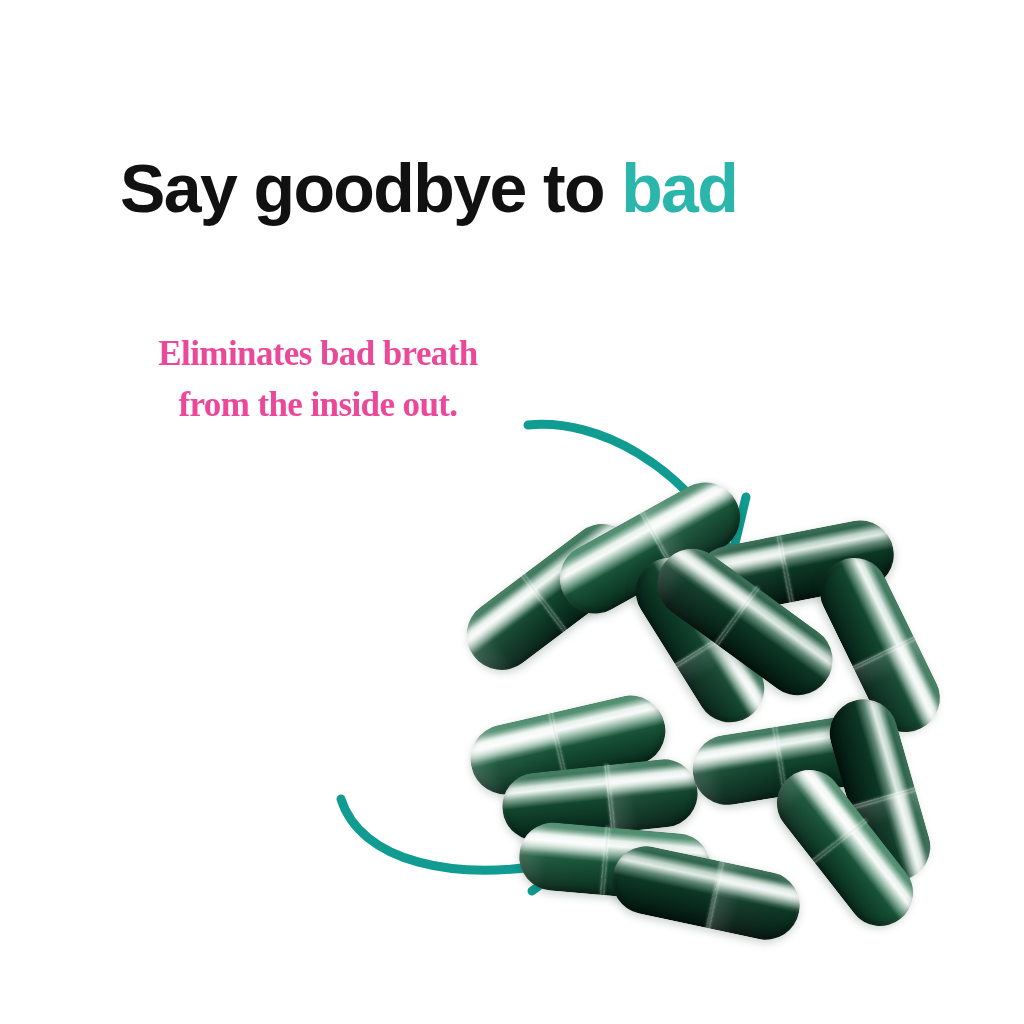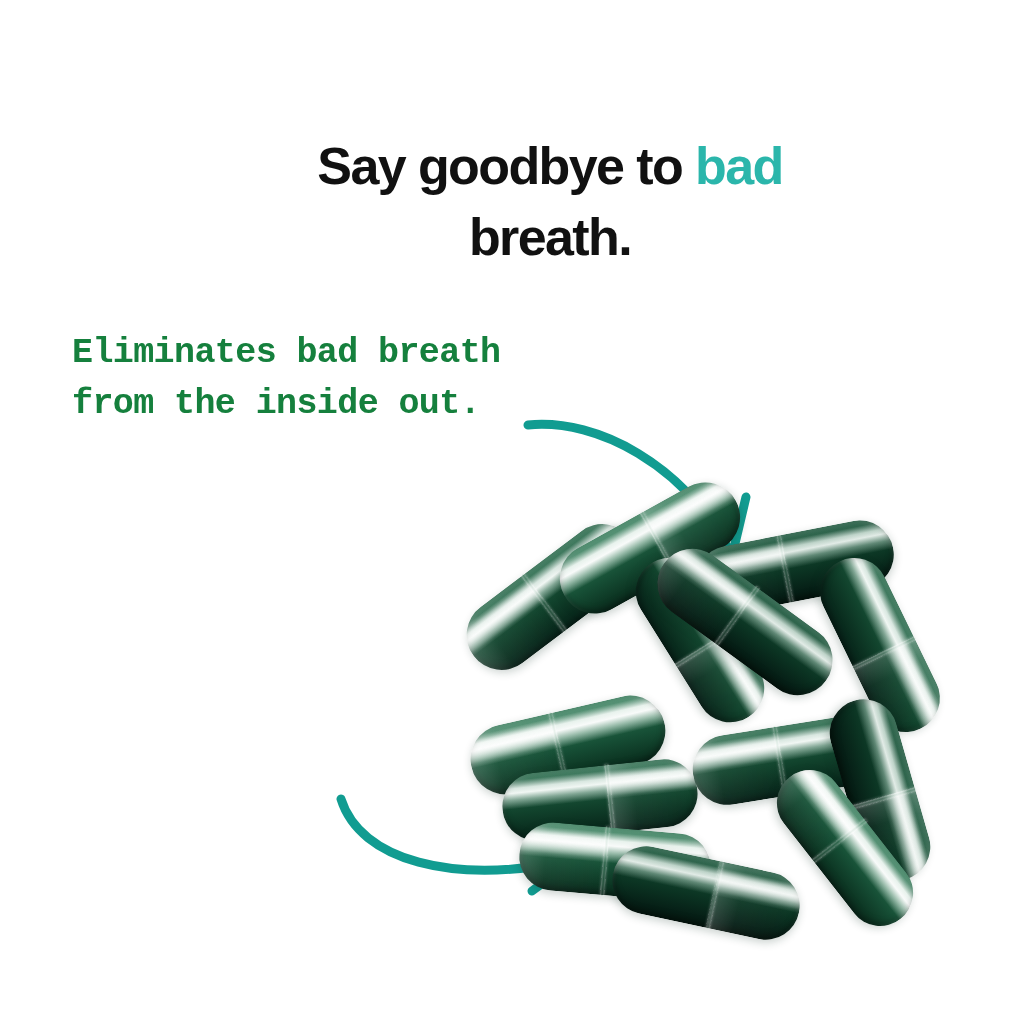--- a/index.html
+++ b/index.html
@@ -17,39 +17,40 @@
     font-family: "Liberation Sans", sans-serif;
     -webkit-font-smoothing: antialiased;
   }
 
   
   .headline {
     position: absolute;
     left: 120px;
     top: 96px;
     width: 860px;
-    text-align: center;
+    text-align: left;
     font-family: "Liberation Sans", sans-serif;
     font-weight: 700;
-    font-size: 52px;
+    font-size: 68px;
     line-height: 1.36;
     letter-spacing: -1.6px;
     color: #111111;
   }
   .headline .accent { color: #2bb6ab; }
 
   
   .callout {
     position: absolute;
-    font-family: Liberation Mono, monospace;
+    font-family: Liberation Serif, serif;
     font-weight: 700;
     font-size: 35px;
     line-height: 1.47;
     letter-spacing: -0.6px;
-    color: #15803d;
+    color: #ec4899;
+    text-align: center;
     white-space: pre-line;
   }
   #callout-1 { left: 72px;  top: 328px; width: 492px; }
   #callout-2 { left: 46px;  top: 698px; width: 520px; }
 
   
   .arrow-layer {
     position: absolute;
     left: 0; top: 0;
     width: 1024px; height: 1024px;
@@ -162,21 +163,20 @@
       <div class="capsule  flip" style="width: 196px; height: 68px; left: 502px; top: 766px; transform: rotate(-6deg); z-index: 17;"></div>
       <div class="capsule light" style="width: 192px; height: 68px; left: 519px; top: 828px; transform: rotate(5deg); z-index: 18;"></div>
       <div class="capsule dark flip" style="width: 190px; height: 68px; left: 611px; top: 859px; transform: rotate(12deg); z-index: 19;"></div>
       <div class="capsule " style="width: 196px; height: 70px; left: 692px; top: 725px; transform: rotate(-9deg); z-index: 20;"></div>
       <div class="capsule dark flip" style="width: 186px; height: 68px; left: 787px; top: 756px; transform: rotate(74deg); z-index: 21;"></div>
       <div class="capsule light" style="width: 180px; height: 66px; left: 755px; top: 815px; transform: rotate(52deg); z-index: 22;"></div>
     </div>
 
   <h1 class="headline">
     <span>Say goodbye to </span><span class="accent">bad</span><br>
-    <span>breath.</span>
   </h1>
 
   <div class="callout" id="callout-1">Eliminates bad breath
 from the inside out.</div>
 
 
   <svg class="arrow-layer" viewBox="0 0 1024 1024">
     <g id="arrow-0">
       <path class="arrow-body" fill="none" stroke-linecap="round" stroke-linejoin="round" d="M528 425 C 600 418, 684 468, 726 545" stroke="#119c91" stroke-width="9"></path>
       <path class="arrow-head" fill="none" stroke-linecap="round" stroke-linejoin="round" d="M692 516 L 733 552 L 746 497" stroke="#119c91" stroke-width="9"></path>

